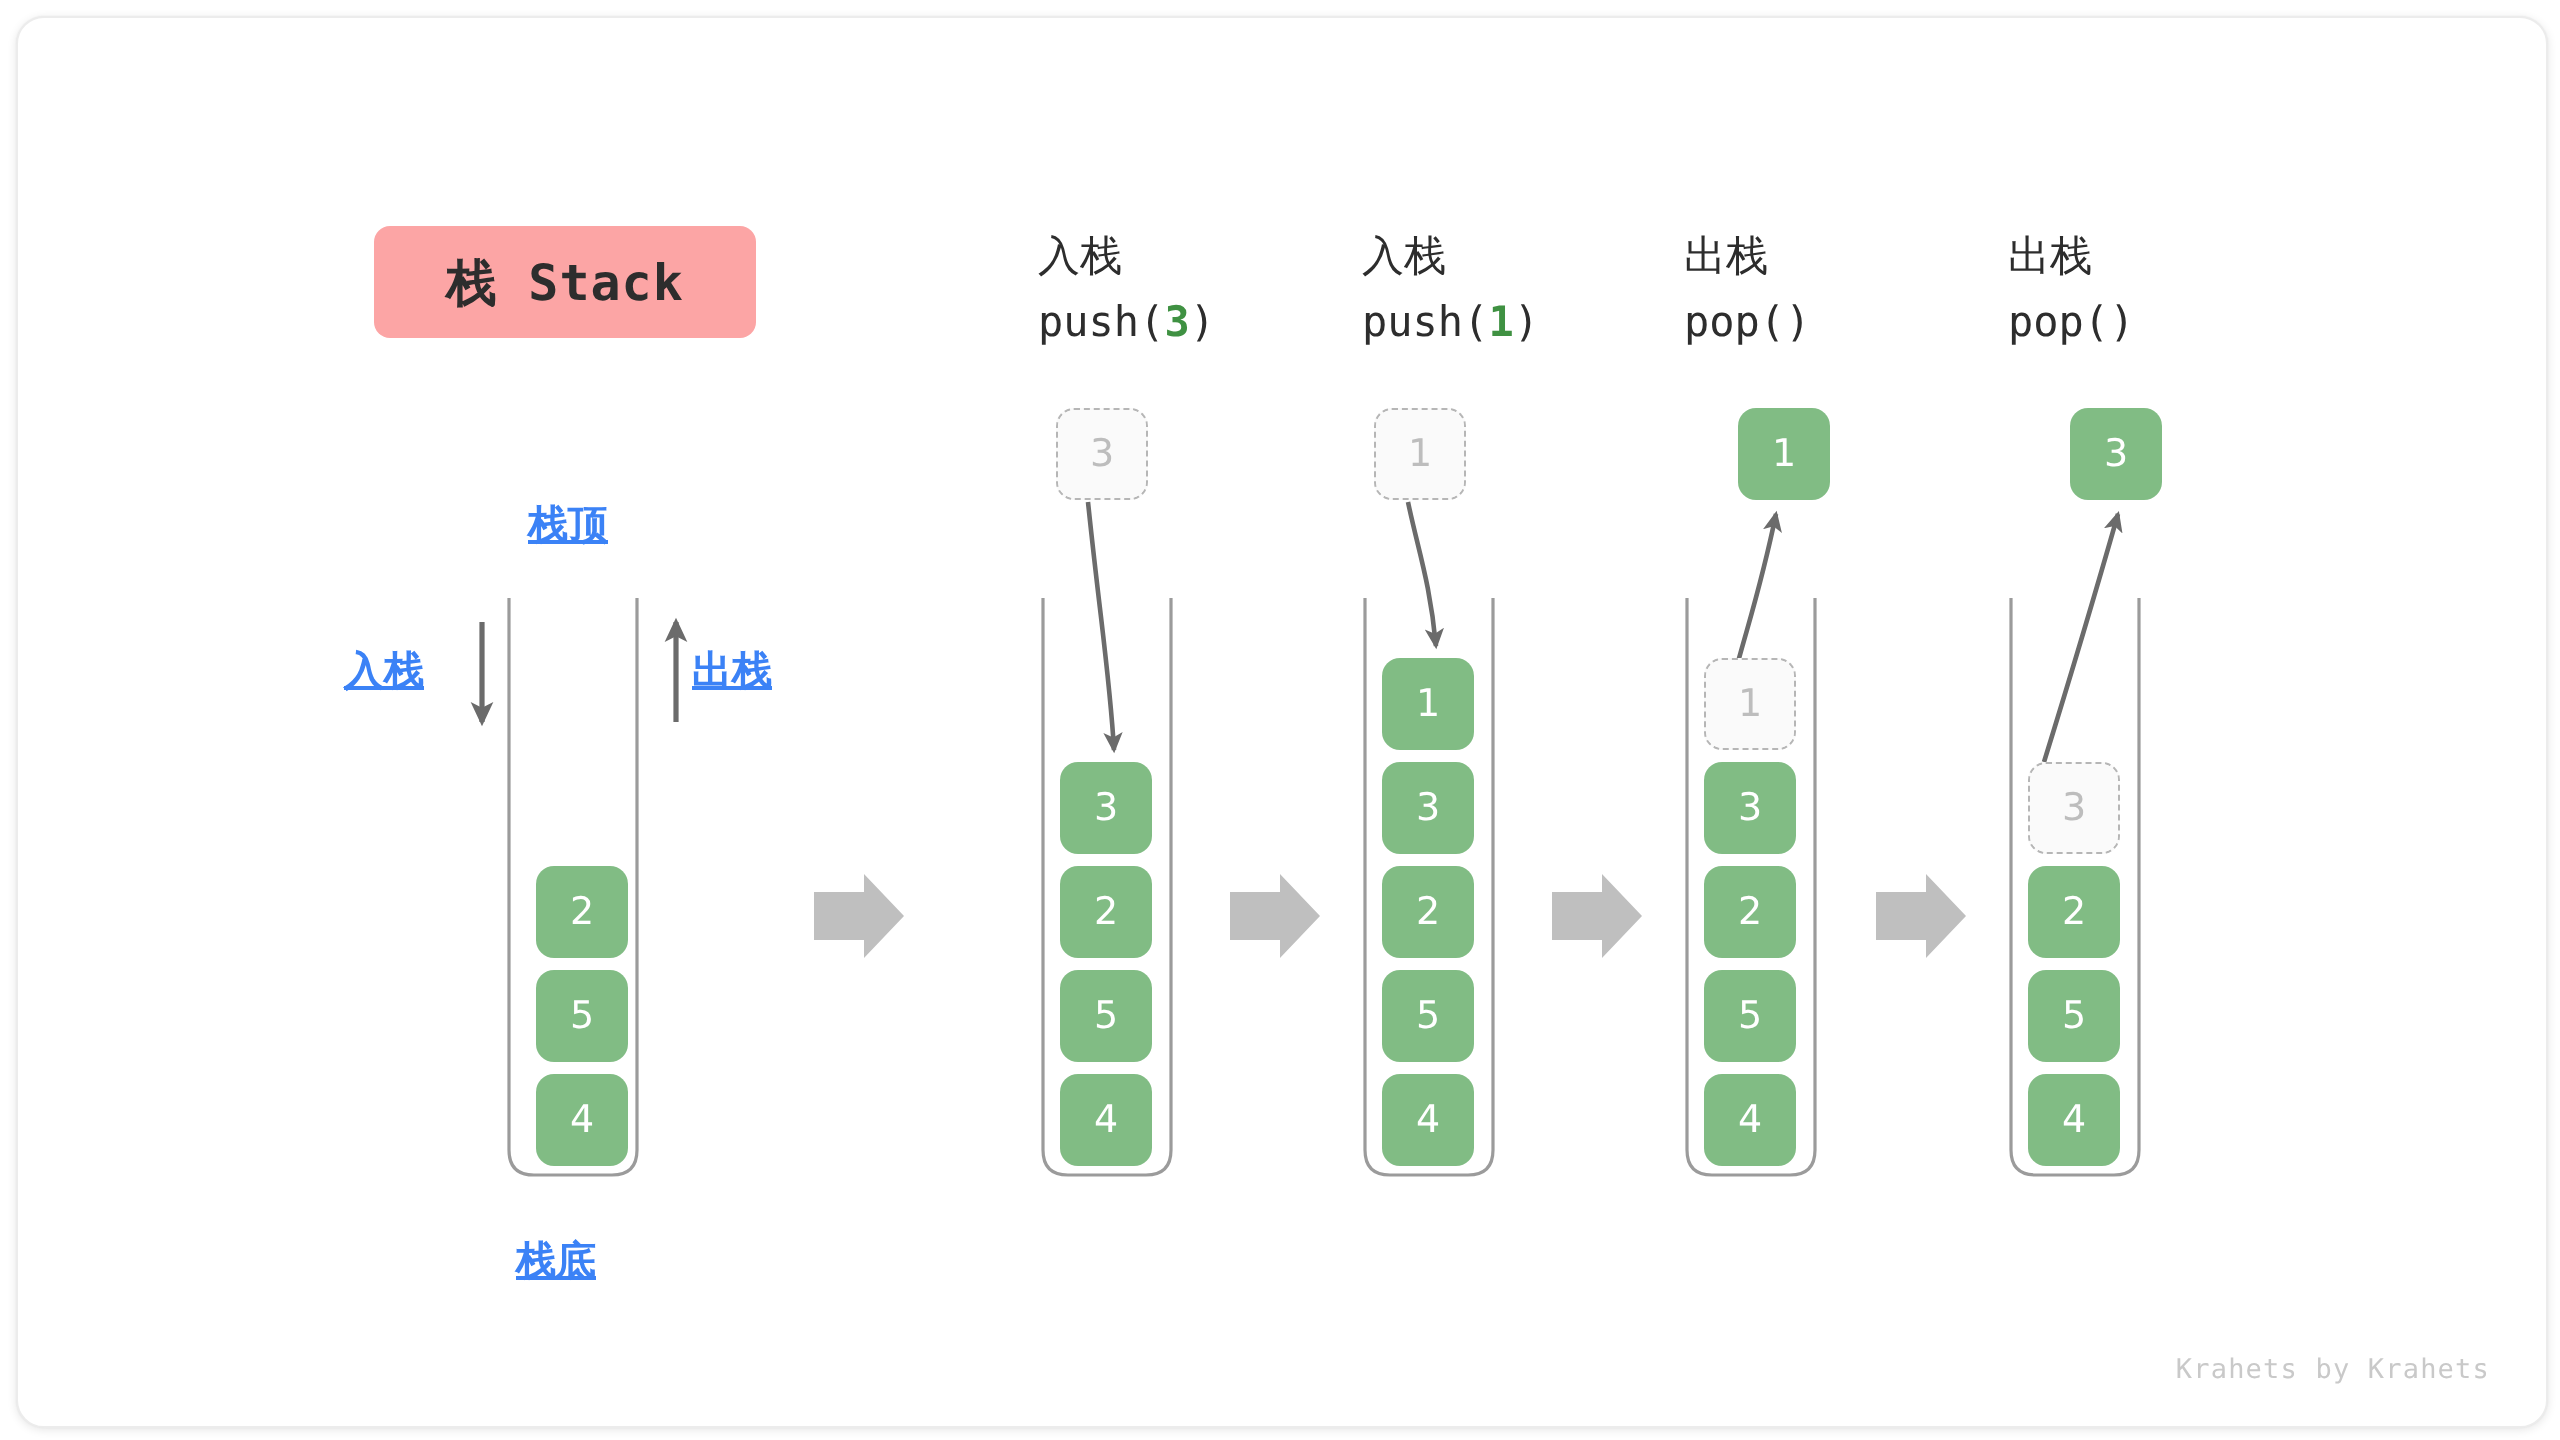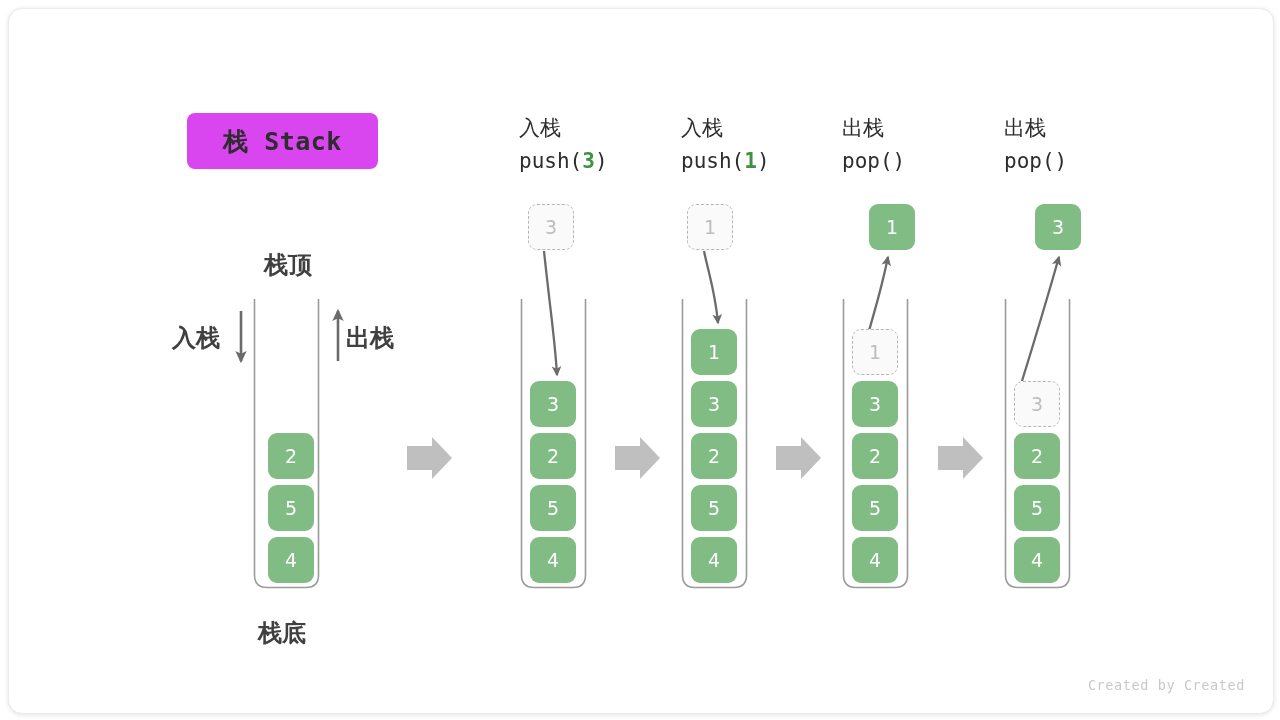--- a/index.html
+++ b/index.html
@@ -34,40 +34,41 @@
     height: 704px;
   }
 
   
   .title-chip {
     position: absolute;
     left: 178px;
     top: 104px;
     width: 191px;
     height: 56px;
-    background: #d946ef;
+    background: #fca5a5;
     border-radius: 8px;
     display: flex;
     align-items: center;
     justify-content: center;
     color: #2d2d2d;
     font-size: 25px;
     font-weight: bold;
     font-family: "DejaVu Sans Mono", "Liberation Mono", monospace;
     letter-spacing: 0.5px;
   }
 
   
   .cn-label {
     position: absolute;
-    color: #404040;
-    font-size: 24px;
+    color: #3b82f6;
+    font-size: 20px;
     font-weight: bold;
     white-space: nowrap;
     font-family: "DejaVu Sans", "Liberation Sans", sans-serif;
+    text-decoration: underline;
   }
 
   .op-label {
     position: absolute;
     color: #2d2d2d;
     font-size: 21px;
     line-height: 33px;
     white-space: nowrap;
     font-family: "DejaVu Sans Mono", "Liberation Mono", monospace;
   }
@@ -247,16 +248,16 @@
     <div class="cell filled" style="left:843px; top:424px;">2</div>
     <div class="cell filled" style="left:843px; top:476px;">5</div>
     <div class="cell filled" style="left:843px; top:528px;">4</div>
 
     <div class="cell filled" style="left:1026px; top:195px;">3</div>
     <div class="cell ghost" style="left:1005px; top:372px;">3</div>
     <div class="cell filled" style="left:1005px; top:424px;">2</div>
     <div class="cell filled" style="left:1005px; top:476px;">5</div>
     <div class="cell filled" style="left:1005px; top:528px;">4</div>
 
-    <div class="footer-credit">Created by Created</div>
+    <div class="footer-credit">Krahets by Krahets</div>
 
   </div>
 </div>
 
 </body></html>

